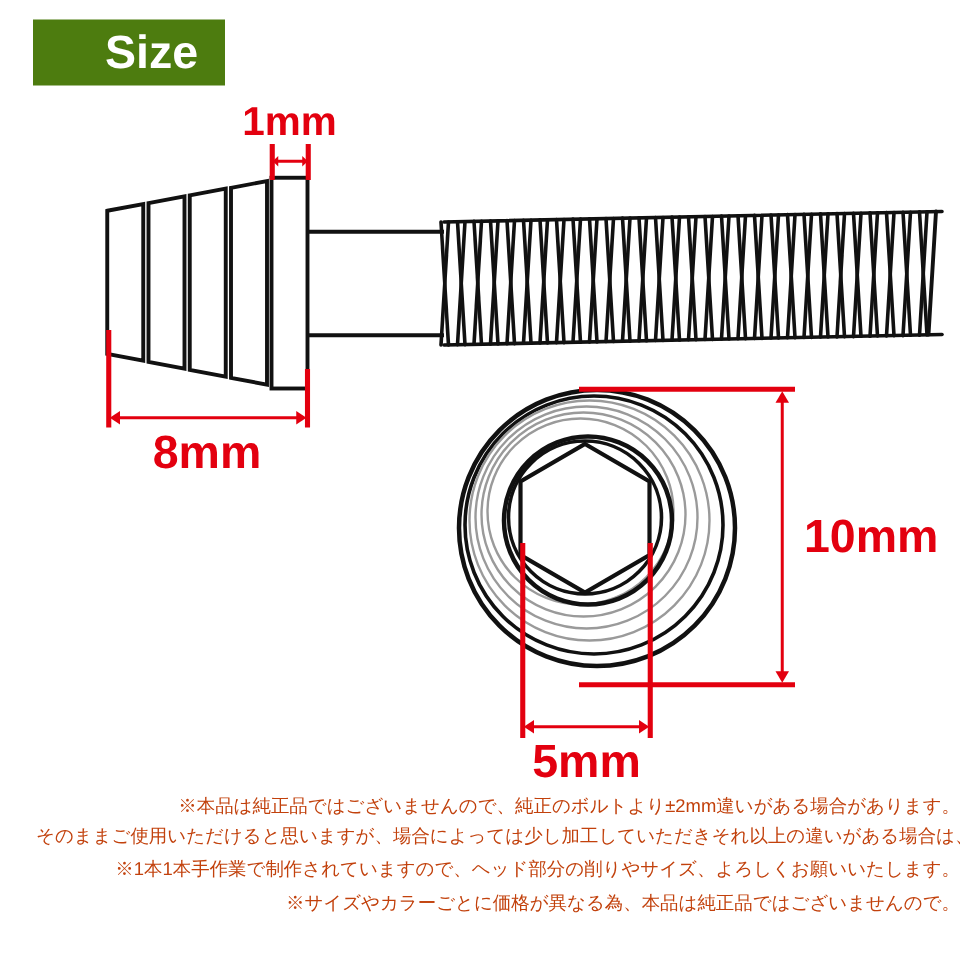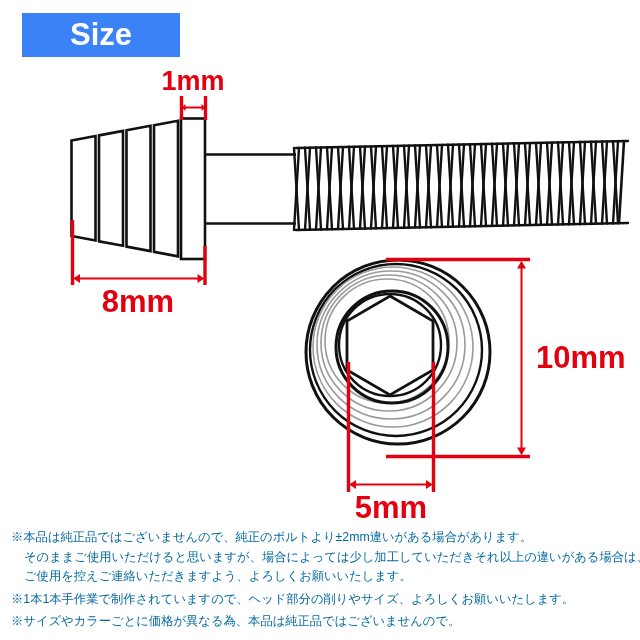--- a/index.html
+++ b/index.html
@@ -14,23 +14,23 @@
     overflow: hidden;
     font-family: "Liberation Sans", sans-serif;
     background: #ffffff;
   }
 
   
   #header-bar {
     position: absolute;
     left: 22px;
     top: 13px;
-    width: 158px;
+    width: 128px;
     height: 44px;
-    background: #3b82f6;
+    background: #4d7c0f;
   }
   #header-title {
     position: absolute;
     left: 0;
     top: 0;
     width: 158px;
     height: 44px;
     line-height: 44px;
     text-align: center;
     color: #ffffff;
@@ -50,26 +50,27 @@
   }
 
   
   #notes {
     position: absolute;
     left: 0;
     top: 528px;
     width: 640px;
   }
   .note-line {
-    color: #0369a1;
+    color: #c2410c;
     font-size: 12.3px;
     line-height: 19.6px;
     font-family: "Liberation Sans", sans-serif;
     white-space: nowrap;
     padding-left: 11px;
+    text-align: right;
   }
   .note-line.indent {
     padding-left: 24px;
   }
   .note-group-gap {
     height: 3px;
   }
 </style>
 </head>
 <body>
@@ -214,18 +215,17 @@
     <path d="M 356.0 480.0 L 349.2 484.5 L 356.0 489.0 Z" stroke="none"></path>
     <path d="M 426.0 480.0 L 432.8 484.5 L 426.0 489.0 Z" stroke="none"></path>
   </g>
   <text x="391" y="518" text-anchor="middle" font-family="Liberation Sans, sans-serif" font-size="31" font-weight="bold" fill="#e3000f" stroke="none">5mm</text>
 
 </svg>
 
 <div id="notes">
   <div class="note-line">※本品は純正品ではございませんので、純正のボルトより±2mm違いがある場合があります。</div>
   <div class="note-line indent">そのままご使用いただけると思いますが、場合によっては少し加工していただきそれ以上の違いがある場合は、</div>
-  <div class="note-line indent">ご使用を控えご連絡いただきますよう、よろしくお願いいたします。</div>
   <div class="note-group-gap"></div>
   <div class="note-line">※1本1本手作業で制作されていますので、ヘッド部分の削りやサイズ、よろしくお願いいたします。</div>
   <div class="note-group-gap"></div>
   <div class="note-line">※サイズやカラーごとに価格が異なる為、本品は純正品ではございませんので。</div>
 </div>
 
 </body></html>

